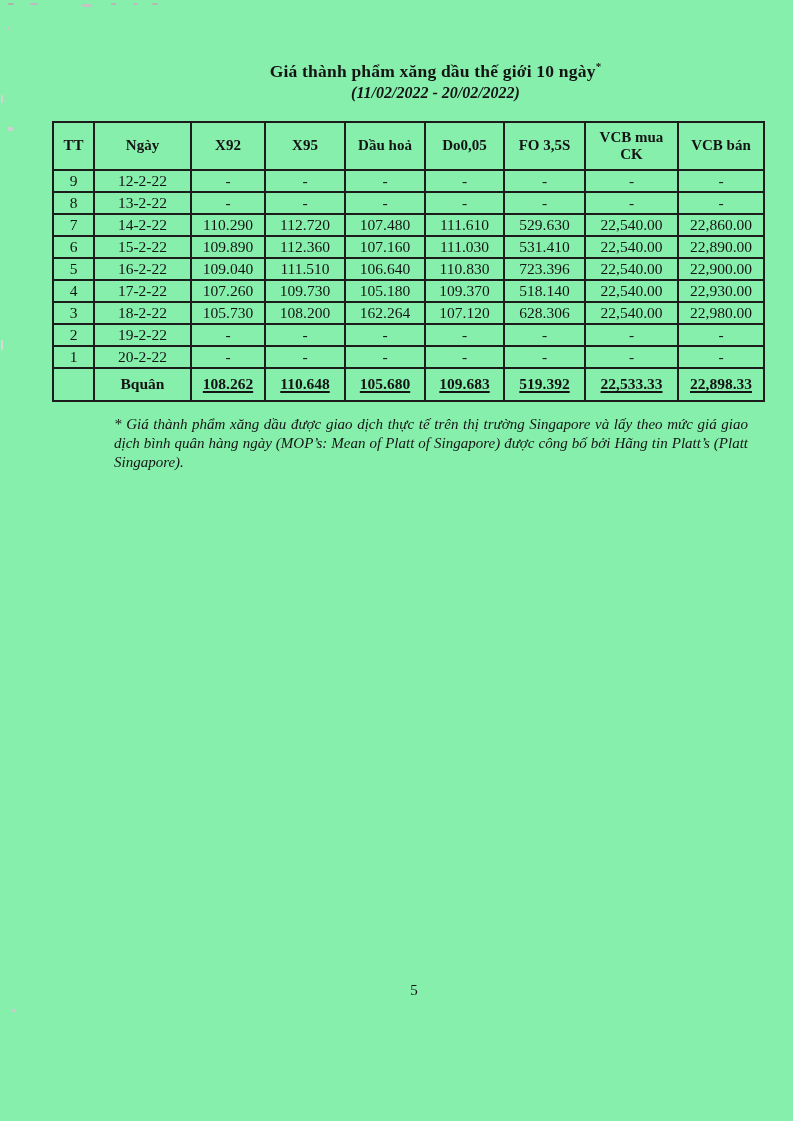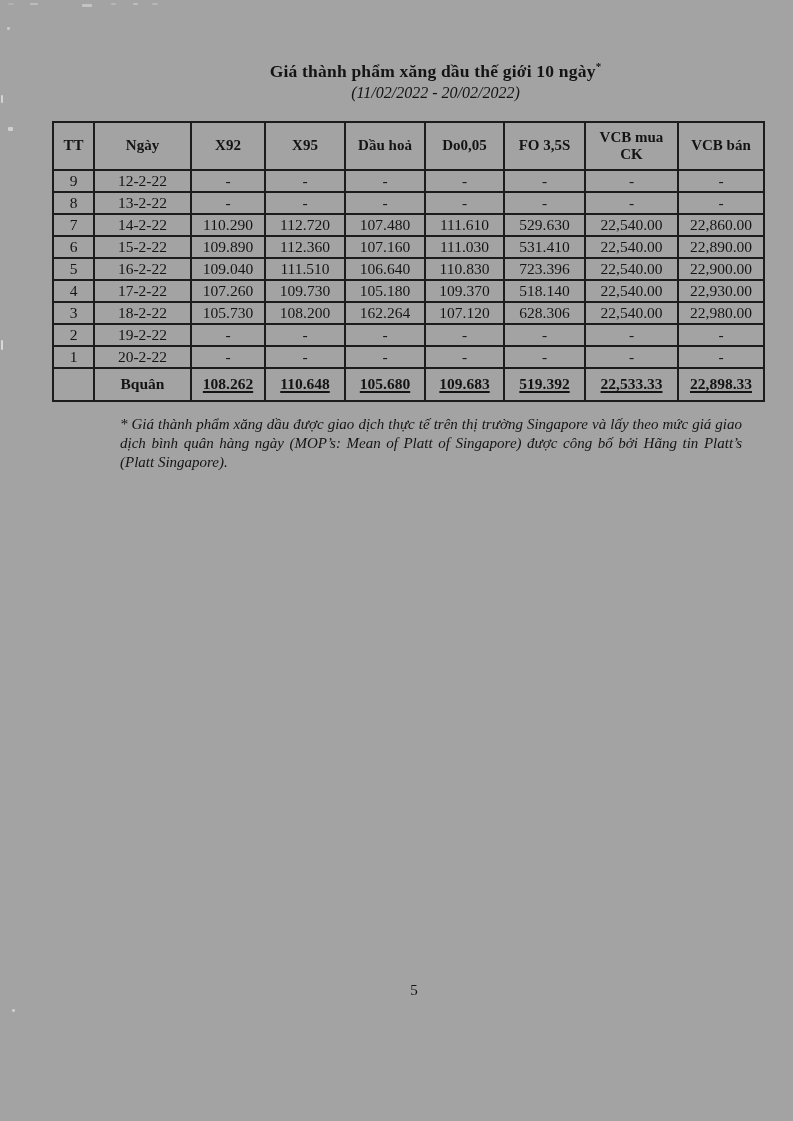--- a/index.html
+++ b/index.html
@@ -1,21 +1,21 @@
 <!DOCTYPE html>
 <html><head>
 <meta charset="utf-8">
 <style>
   * { box-sizing: border-box; }
   html, body { margin: 0; padding: 0; background: #ffffff; }
   .page {
     position: relative;
     width: 793px;
     height: 1121px;
-    background: #a3a3a3;
+    background: #86efac;
     font-family: "Liberation Serif", "DejaVu Serif", serif;
     color: #141414;
     overflow: hidden;
   }
   .title-block {
     padding-top: 60px;
     padding-left: 78px;
     text-align: center;
   }
   .doc-title {
@@ -24,20 +24,21 @@
     letter-spacing: 0.2px;
   }
   .doc-title .sup {
     vertical-align: super;
     font-size: 11px;
   }
   .doc-subtitle {
     font-size: 16px;
     font-style: italic;
     margin-top: 2px;
+    font-weight: bold;
   }
   .doc-table {
     border-collapse: collapse;
     table-layout: fixed;
     width: 711px;
     margin: 19px 0 0 52px;
     font-size: 15.5px;
   }
   .doc-table th, .doc-table td {
     border: 2px solid #1c1c1c;
@@ -60,21 +61,21 @@
     text-underline-offset: 2px;
   }
   .footnotes {
     width: 634px;
     margin: 13px 0 0 114px;
     font-size: 15px;
     font-style: italic;
     line-height: 19px;
     text-align: justify;
   }
-  .footnotes p { margin: 6px; }
+  .footnotes p { margin: 0; }
   .page-number {
     position: absolute;
     top: 982px;
     left: 35px;
     right: 0;
     text-align: center;
     font-size: 15px;
   }
   .speck { position: absolute; border-radius: 1px; }
 </style>

